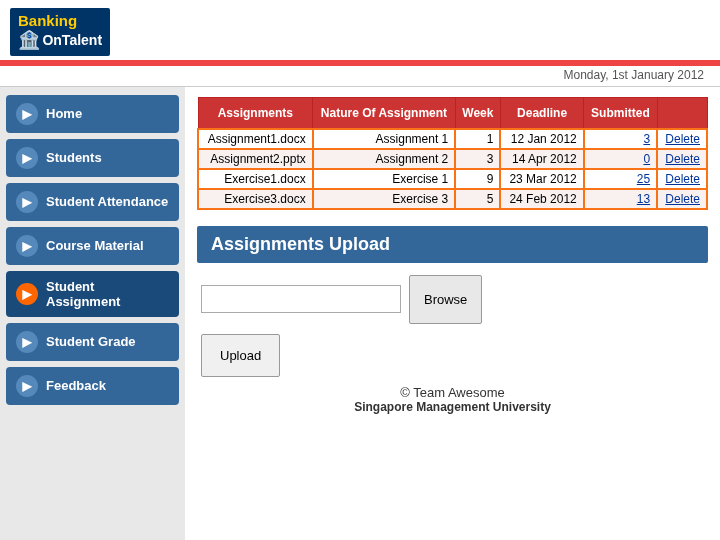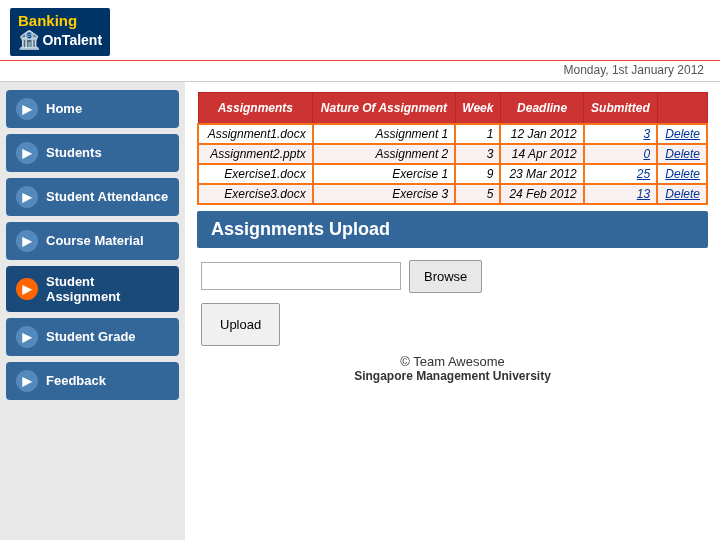--- a/index.html
+++ b/index.html
@@ -11,21 +11,21 @@
       height: 540px;
       overflow: hidden;
     }
     
     #header {
       background: white;
       display: flex;
       justify-content: space-between;
       align-items: center;
       padding: 8px 16px 4px 10px;
-      border-bottom: 1px solid #ef4444;
+      border-bottom: 6px solid #ef4444;
     }
     #logo-area {
       display: flex;
       align-items: center;
     }
     #logo-box {
       background: #003366;
       color: white;
       font-weight: bold;
       font-size: 14px;
@@ -98,22 +98,21 @@
     #content {
       flex: 1;
       padding: 10px 12px;
       overflow-y: auto;
       background: white;
     }
     
     .assignments-table {
       width: 100%;
       border-collapse: collapse;
-      margin-bottom: 6px;
-      font-style: italic;
+      margin-bottom: 16px;
     }
     .assignments-table th {
       background: #cc3333;
       color: white;
       padding: 8px 6px;
       text-align: center;
       font-size: 12px;
       border: 1px solid #bb2222;
     }
     .assignments-table td {
@@ -153,21 +152,21 @@
       margin-bottom: 10px;
       padding-left: 4px;
     }
     .upload-input {
       width: 200px;
       height: 28px;
       border: 1px solid #aaa;
       padding: 2px 4px;
     }
     .browse-btn {
-      padding: 8px 14px;
+      padding: 16px 14px;
       background: #e8e8e8;
       border: 1px solid #999;
       cursor: pointer;
       font-size: 13px;
       border-radius: 2px;
     }
     .upload-btn {
       display: block;
       margin-left: 4px;
       padding: 13px 18px;

